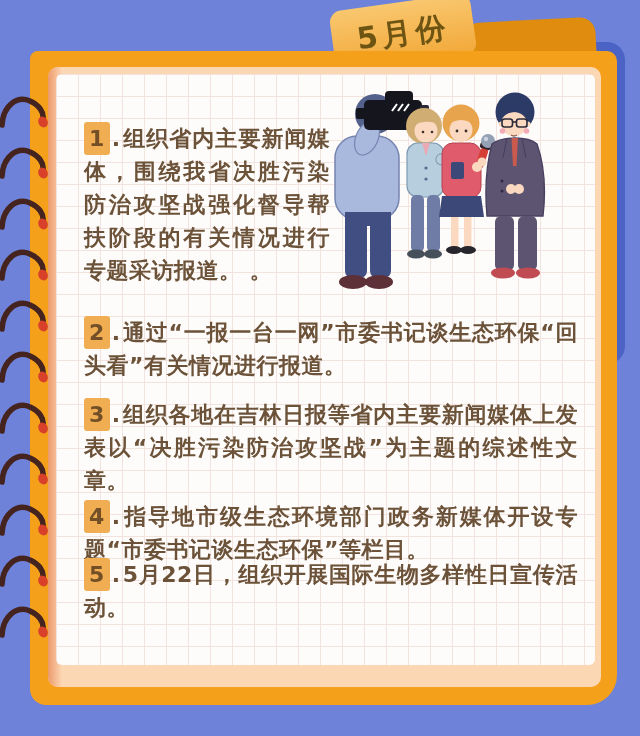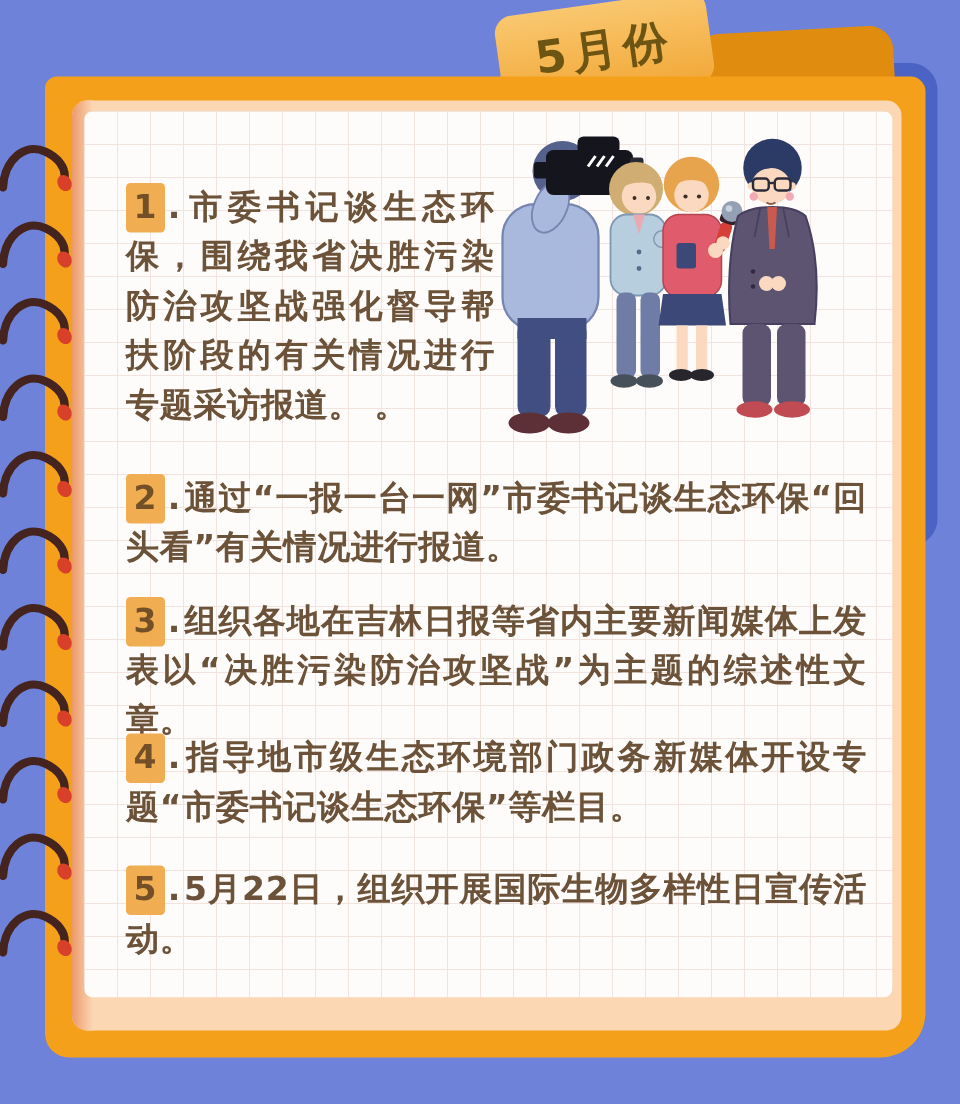--- a/index.html
+++ b/index.html
@@ -63,22 +63,22 @@
 
   
   .item{
     position:absolute;left:84px;z-index:10;
     color:#6b5238;font-size:22px;line-height:33px;font-weight:700;
     letter-spacing:.5px;text-align:justify;
   }
   .item-1{top:122px;width:246px;}
   .item-2{top:316px;width:494px;}
   .item-3{top:398px;width:494px;}
-  .item-4{top:489px;width:494px;}
-  .item-5{top:577px;width:494px;}
+  .item-4{top:500px;width:494px;}
+  .item-5{top:558px;width:494px;}
   .num{
     display:inline-block;background:#f0ad52;border-radius:3px;
     padding:0 5px;margin-right:1px;color:#734f28;
   }
   .dot{margin:0 2px 0 1px;}
 </style>
 </head>
 <body>
 
 <div class="stage">
@@ -198,21 +198,21 @@
       <circle cx="189" cy="103" r="5" fill="#fbd9c0"></circle>
       <circle cx="172" cy="95" r="1.5" fill="#2f2a40"></circle>
       <circle cx="172" cy="105" r="1.5" fill="#2f2a40"></circle>
       <rect x="165" y="130" width="19" height="55" rx="6" fill="#5d5472"></rect>
       <rect x="188" y="130" width="19" height="55" rx="6" fill="#5d5472"></rect>
       <ellipse cx="173" cy="187" rx="12" ry="5.5" fill="#c14b52"></ellipse>
       <ellipse cx="198" cy="187" rx="12" ry="5.5" fill="#c14b52"></ellipse>
     </g>
   </svg>
 
-  <div class="item item-1"><span class="num">1</span><span class="dot">.</span><span class="txt">市委书记谈生态环保，围绕我省决胜污染防治攻坚战强化督导帮扶阶段的有关情况进行专题采访报道。 。</span></div>
+  <div class="item item-1"><span class="num">1</span><span class="dot">.</span><span class="txt">组织省内主要新闻媒体，围绕我省决胜污染防治攻坚战强化督导帮扶阶段的有关情况进行专题采访报道。 。</span></div>
 
   <div class="item item-2"><span class="num">2</span><span class="dot">.</span><span class="txt">通过“一报一台一网”市委书记谈生态环保“回头看”有关情况进行报道。</span></div>
 
   <div class="item item-3"><span class="num">3</span><span class="dot">.</span><span class="txt">组织各地在吉林日报等省内主要新闻媒体上发表以“决胜污染防治攻坚战”为主题的综述性文章。</span></div>
 
   <div class="item item-4"><span class="num">4</span><span class="dot">.</span><span class="txt">指导地市级生态环境部门政务新媒体开设专题“市委书记谈生态环保”等栏目。</span></div>
 
   <div class="item item-5"><span class="num">5</span><span class="dot">.</span><span class="txt">5月22日，组织开展国际生物多样性日宣传活动。</span></div>
 
 </div>

